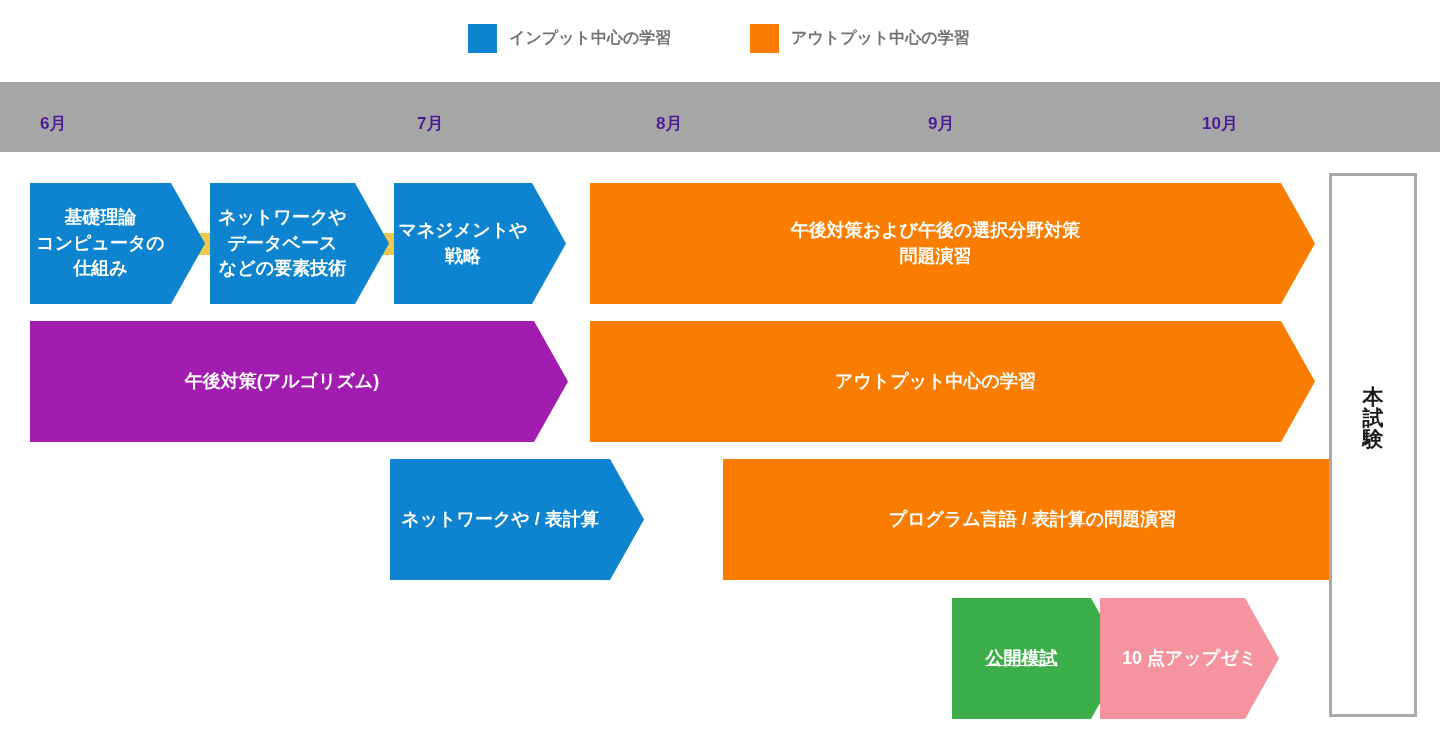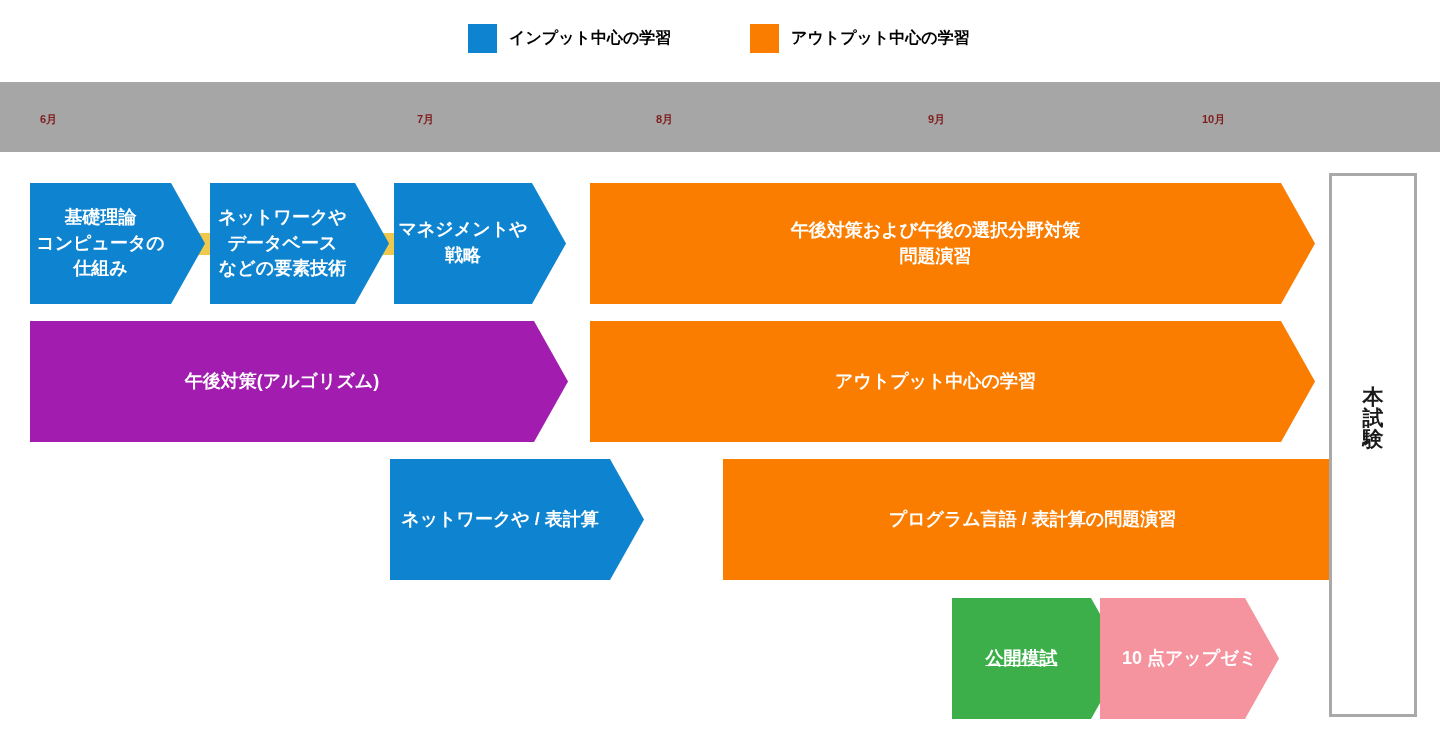--- a/index.html
+++ b/index.html
@@ -8,39 +8,39 @@
     background: #ffffff;
     position: relative;
     overflow: hidden;
     font-family: "Liberation Sans", "DejaVu Sans", sans-serif;
   }
   
   .legend-item { position: absolute; top: 24px; display: flex; align-items: center; }
   .legend-item.l1 { left: 468px; }
   .legend-item.l2 { left: 750px; }
   .legend-swatch { width: 29px; height: 29px; flex: 0 0 29px; }
-  .legend-label { margin-left: 12px; font-size: 16px; font-weight: 600; color: #000000; white-space: nowrap; }
+  .legend-label { margin-left: 12px; font-size: 16px; font-weight: 600; color: #737373; white-space: nowrap; }
   
   .month-bar { position: absolute; left: 0; top: 82px; width: 1440px; height: 70px; }
-  .month-label { position: absolute; top: 30px; font-size: 11px; font-weight: bold; color: #7f1d1d; white-space: nowrap; }
+  .month-label { position: absolute; top: 30px; font-size: 17px; font-weight: bold; color: #4c1d95; white-space: nowrap; }
   .m1 { left: 40px; } .m2 { left: 417px; } .m3 { left: 656px; } .m4 { left: 928px; } .m5 { left: 1202px; }
   
   .arrow {
     position: absolute; height: 121px;
     display: flex; align-items: center; justify-content: center;
     box-sizing: border-box; padding-right: 34px;
     color: #ffffff; font-weight: bold; font-size: 18px;
     line-height: 1.42; text-align: center; white-space: pre-line;
     clip-path: polygon(0 0, calc(100% - 34px) 0, 100% 50%, calc(100% - 34px) 100%, 0 100%);
     z-index: 1;
   }
   .r1 { top: 183px; } .r2 { top: 321px; } .r3 { top: 459px; } .r4 { top: 598px; }
   .a-r1b1 { left: 30px;   width: 175px; }
   .a-r1b2 { left: 210px;  width: 179px; }
-  .a-r1b3 { left: 394px;  width: 172px; font-family: Liberation Mono, monospace; }
+  .a-r1b3 { left: 394px;  width: 172px; }
   .a-r1o  { left: 590px;  width: 725px; }
   .a-r2b  { left: 30px;   width: 538px; }
   .a-r2o  { left: 590px;  width: 725px; }
   .a-r3b  { left: 390px;  width: 254px; }
   .a-r3o  { left: 675px;  width: 653px; margin-left: 48px; }
   .a-r4g  { left: 952px;  width: 173px; text-decoration: underline; }
   .a-r4p  { left: 1100px; width: 179px; padding-right: 0; white-space: nowrap; }
   
   .connector { position: absolute; left: 160px; top: 233px; width: 260px; height: 22px; z-index: 0; }
   

